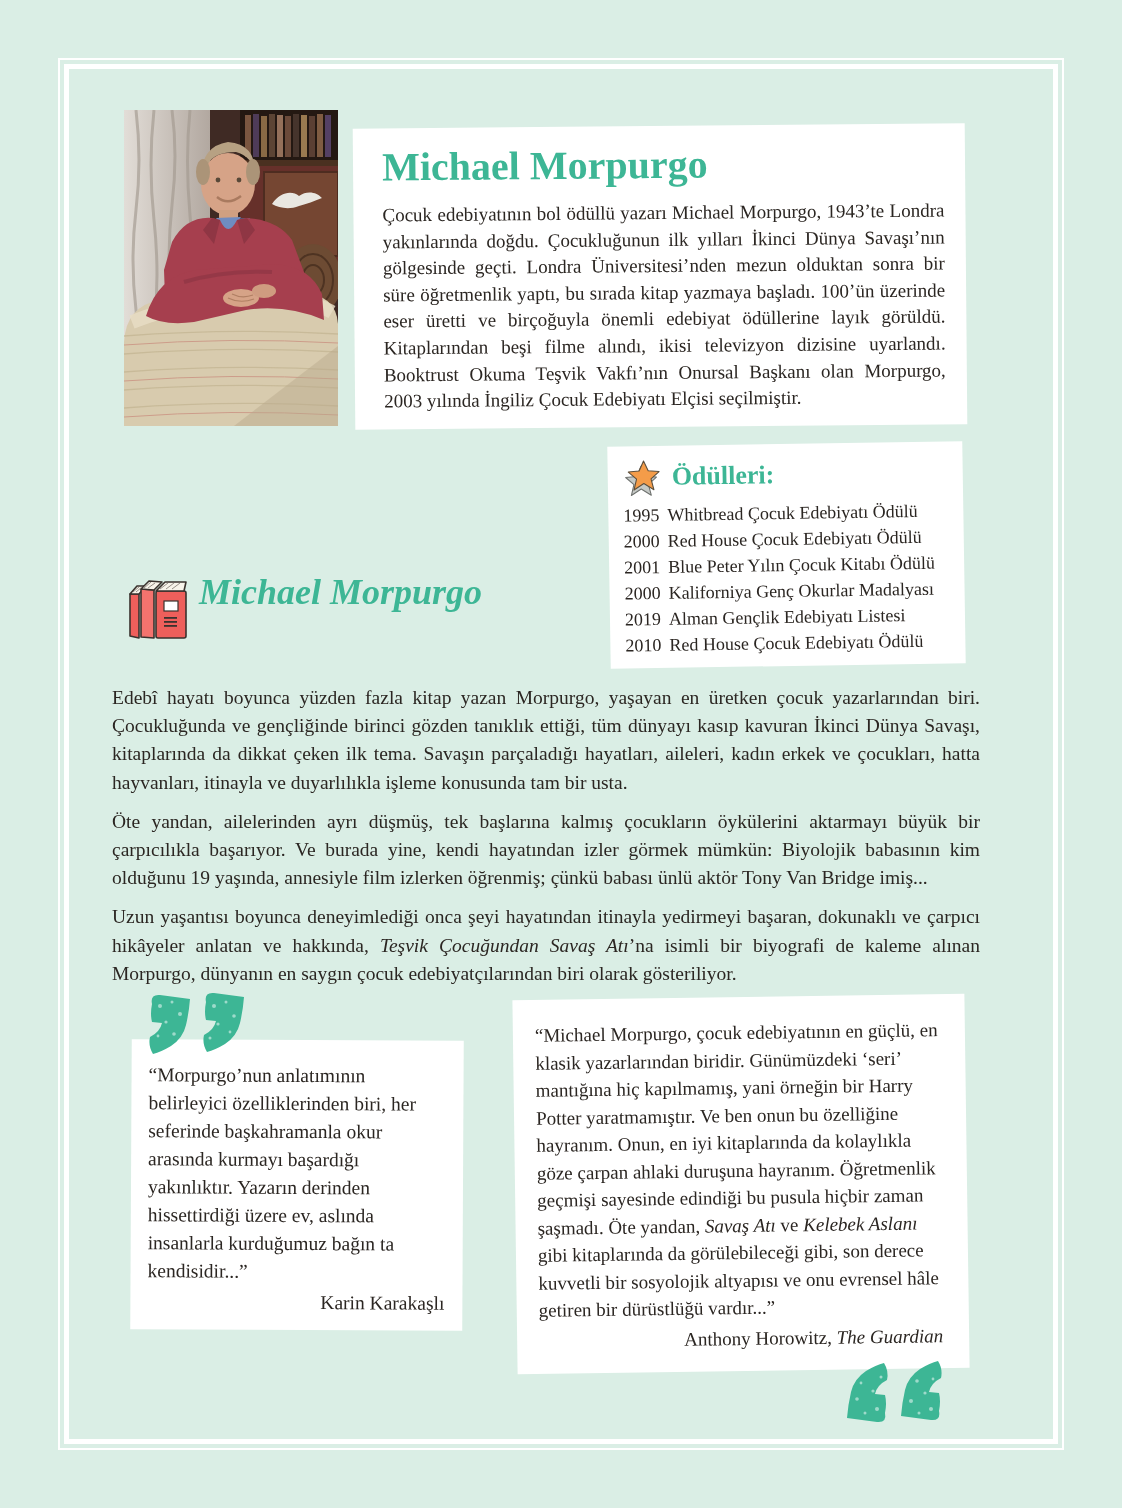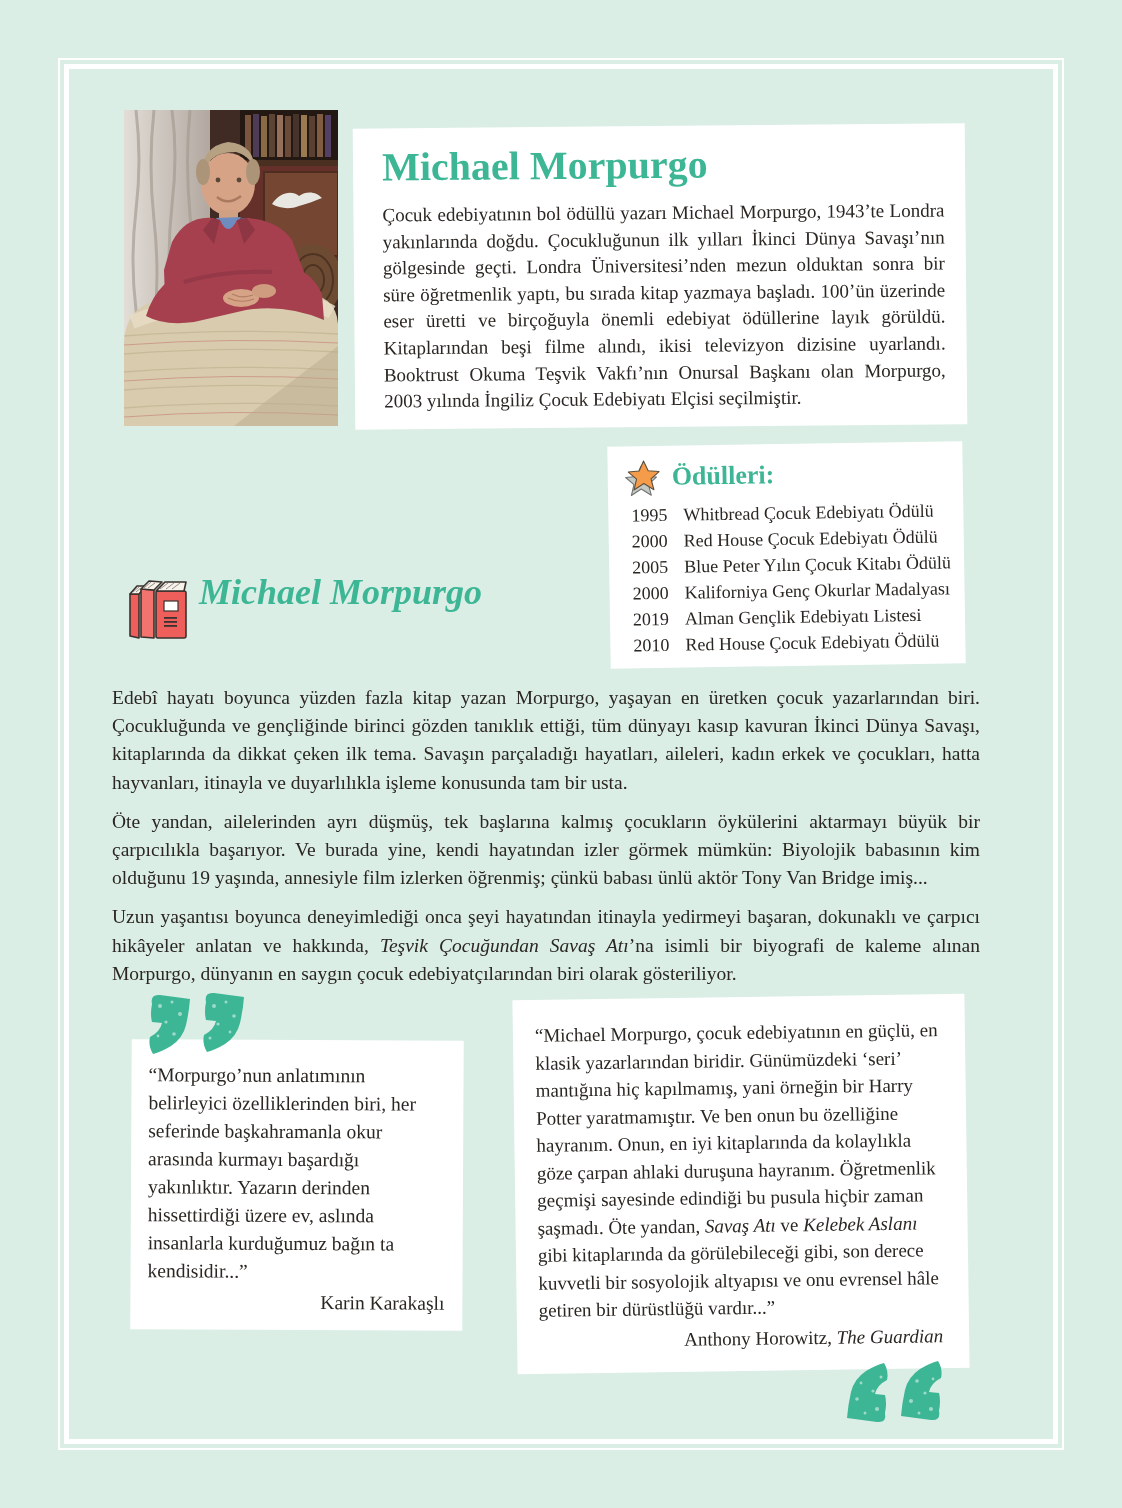--- a/index.html
+++ b/index.html
@@ -21,21 +21,21 @@
   .bio{margin:0;font-size:19px;line-height:26.6px;text-align:justify;}
 
   
   .awards-card{position:absolute;left:609px;top:444px;width:355px;min-height:212px;background:#fff;
                transform:rotate(-0.9deg);padding:12px 6px 10px 15px;box-sizing:border-box;overflow:hidden;}
   .awards-head{display:flex;align-items:center;gap:9px;margin:0 0 6px 2px;}
   .star{width:38px;height:38px;flex:none;}
   .star svg{display:block;width:100%;height:100%;}
   .awards-title{font-size:26px;font-weight:bold;color:#3db695;}
   .award-row{display:flex;font-size:18px;line-height:26px;white-space:nowrap;}
-  .award-year{width:44px;margin-right:16px;flex:none;text-align:right;}
+  .award-year{width:44px;flex:none;}
 
   
   .lit-heading{position:absolute;left:127px;top:572px;display:flex;align-items:flex-start;gap:10px;}
   .books{width:62px;height:66px;flex:none;margin-top:4px;}
   .books svg{display:block;width:100%;height:100%;}
   .lit-text{font-size:36px;line-height:41px;font-weight:bold;font-style:italic;color:#3db695;}
 
   
   .paragraphs{position:absolute;left:112px;top:684px;width:868px;font-size:19.5px;line-height:28.2px;text-align:justify;}
   .paragraphs p{margin:0 0 11px;}
@@ -167,21 +167,21 @@
     </div>
     <div class="award-row">
       <span class="award-year">1995</span>
       <span class="award-label">Whitbread Çocuk Edebiyatı Ödülü</span>
     </div>
     <div class="award-row">
       <span class="award-year">2000</span>
       <span class="award-label">Red House Çocuk Edebiyatı Ödülü</span>
     </div>
     <div class="award-row">
-      <span class="award-year">2005</span>
+      <span class="award-year">2001</span>
       <span class="award-label">Blue Peter Yılın Çocuk Kitabı Ödülü</span>
     </div>
     <div class="award-row">
       <span class="award-year">2000</span>
       <span class="award-label">Kaliforniya Genç Okurlar Madalyası</span>
     </div>
     <div class="award-row">
       <span class="award-year">2019</span>
       <span class="award-label">Alman Gençlik Edebiyatı Listesi</span>
     </div>

